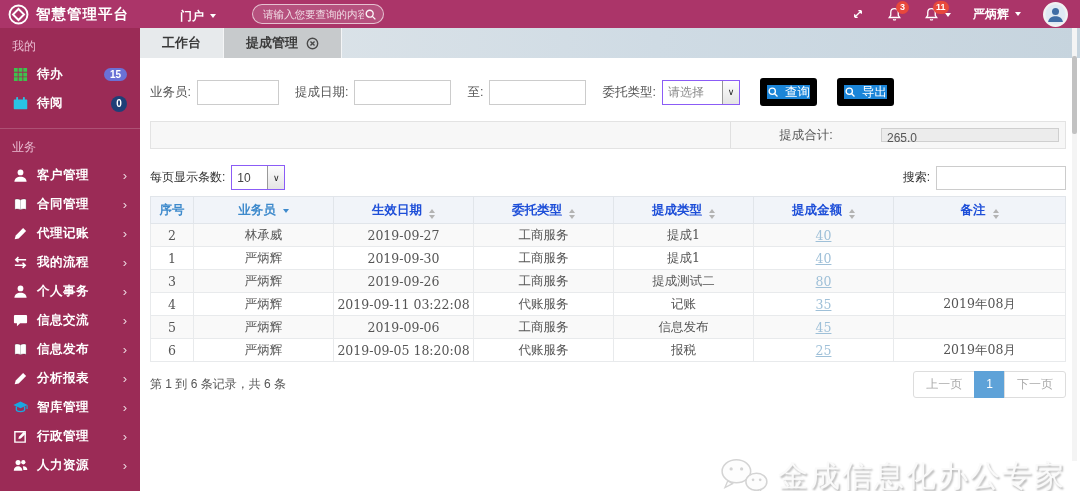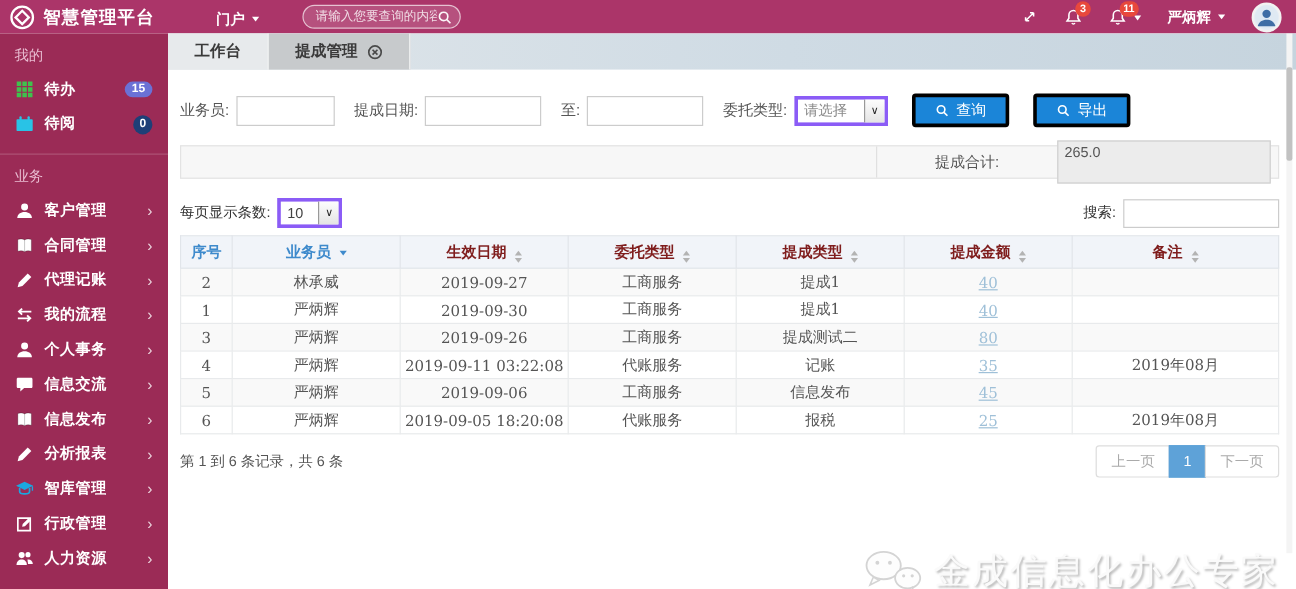--- a/index.html
+++ b/index.html
@@ -50,47 +50,47 @@
   .tab.active { background:#c7cacc; }
   .tab-close { display:flex; }
 
   .page { position:relative; height:433px; padding:0 14px 0 10px; }
 
   
   .filter-row { margin-top:20px; display:flex; align-items:center; font-size:12.5px; color:#555; }
   .filter-row label { margin-right:6px; white-space:nowrap; }
   .txt { height:25px; border:1px solid #ccc; padding:0 5px; font-size:12px; color:#333; margin-right:16px; }
   .w80 { width:82px; } .w95 { width:97px; }
-  .selwrap { display:flex; align-items:stretch; height:25px; border:3px solid #8b5cf6; background:#fff; cursor:pointer; }
+  .selwrap { display:flex; align-items:stretch; height:25px; border:1px solid #8b5cf6; background:#fff; cursor:pointer; }
   .selwrap .sel-val { flex:1; display:flex; align-items:center; padding-left:5px; color:#8a8a8a; font-size:12px; }
   .selwrap .sel-btn { width:17px; border-left:1px solid #999; background:linear-gradient(#fdfdfd,#e4e4e4);
     display:flex; align-items:center; justify-content:center; font-size:9px; color:#222; }
   .sel-type { width:78px; }
   .btn { display:inline-flex; align-items:center; gap:6px; background:var(--accent-blue,#1b85d8); color:#fff;
-    border:3px solid #000000; border-radius:3px; height:28px; padding:0 16px; font-size:12.5px; cursor:pointer; margin-left:20px; }
+    border:7px solid #000000; border-radius:3px; height:28px; padding:0 0; font-size:12.5px; cursor:pointer; margin-left:20px; }
   .btn svg { display:block; }
 
   
   .summary-bar { margin-top:15px; height:28px; background:#f7f7f7; border:1px solid #e3e3e3; display:flex; align-items:center; }
   .sum-spacer { flex:1; align-self:stretch; border-right:1px solid #e0e0e0; }
   .sum-label { width:150px; text-align:center; font-size:12.5px; color:#555; }
-  .sum-value { width:178px; height:36px; margin-right:6px; background:#ececec; border:1px solid #cfcfcf;
+  .sum-value { width:178px; height:14px; margin-right:6px; background:#ececec; border:1px solid #cfcfcf;
     font-size:12px; color:#555; line-height:18px; padding-left:5px; }
 
   
   .controls { margin-top:16px; display:flex; align-items:center; justify-content:space-between; font-size:12px; color:#333; }
   .ctrl-left,.ctrl-right { display:flex; align-items:center; }
   .ctrl-left label,.ctrl-right label { margin-right:6px; }
   .sel-pagesize { width:54px; }
   .sel-pagesize .sel-val { color:#444; }
   .search-input { width:130px; height:24px; border:1px solid #ccc; padding:0 5px; font-size:12px; }
 
   
   table { margin-top:6px; width:100%; border-collapse:collapse; table-layout:fixed; }
-  th { background:#f1f4f9; border:1px solid #e1e5ea; height:27px; font-size:12.5px; font-weight:bold; color:#7f1d1d;
+  th { background:#f1f4f9; border:1px solid #e1e5ea; height:27px; font-size:12.5px; font-weight:bold; color:#1d4ed8;
     text-align:center; cursor:pointer; }
   th.blue { color:var(--header-blue,#3e8acc); }
   td { border:1px solid #e8eaec; height:23px; text-align:center; font-size:12.5px; color:#555;
     font-family:"DejaVu Serif","Liberation Serif",serif; overflow:hidden; white-space:nowrap; }
   tbody tr:nth-child(odd) { background:#f9f9f9; }
   .cell-link { color:var(--link-blue,#9fc0d8); text-decoration:underline; cursor:pointer; }
   .sort { display:inline-flex; flex-direction:column; gap:2px; margin-left:7px; vertical-align:1px; }
   .tri { width:0; height:0; border-left:3.5px solid transparent; border-right:3.5px solid transparent; }
   .tri.up { border-bottom:4px solid #b3b3b3; }
   .tri.down { border-top:4px solid #b3b3b3; }

